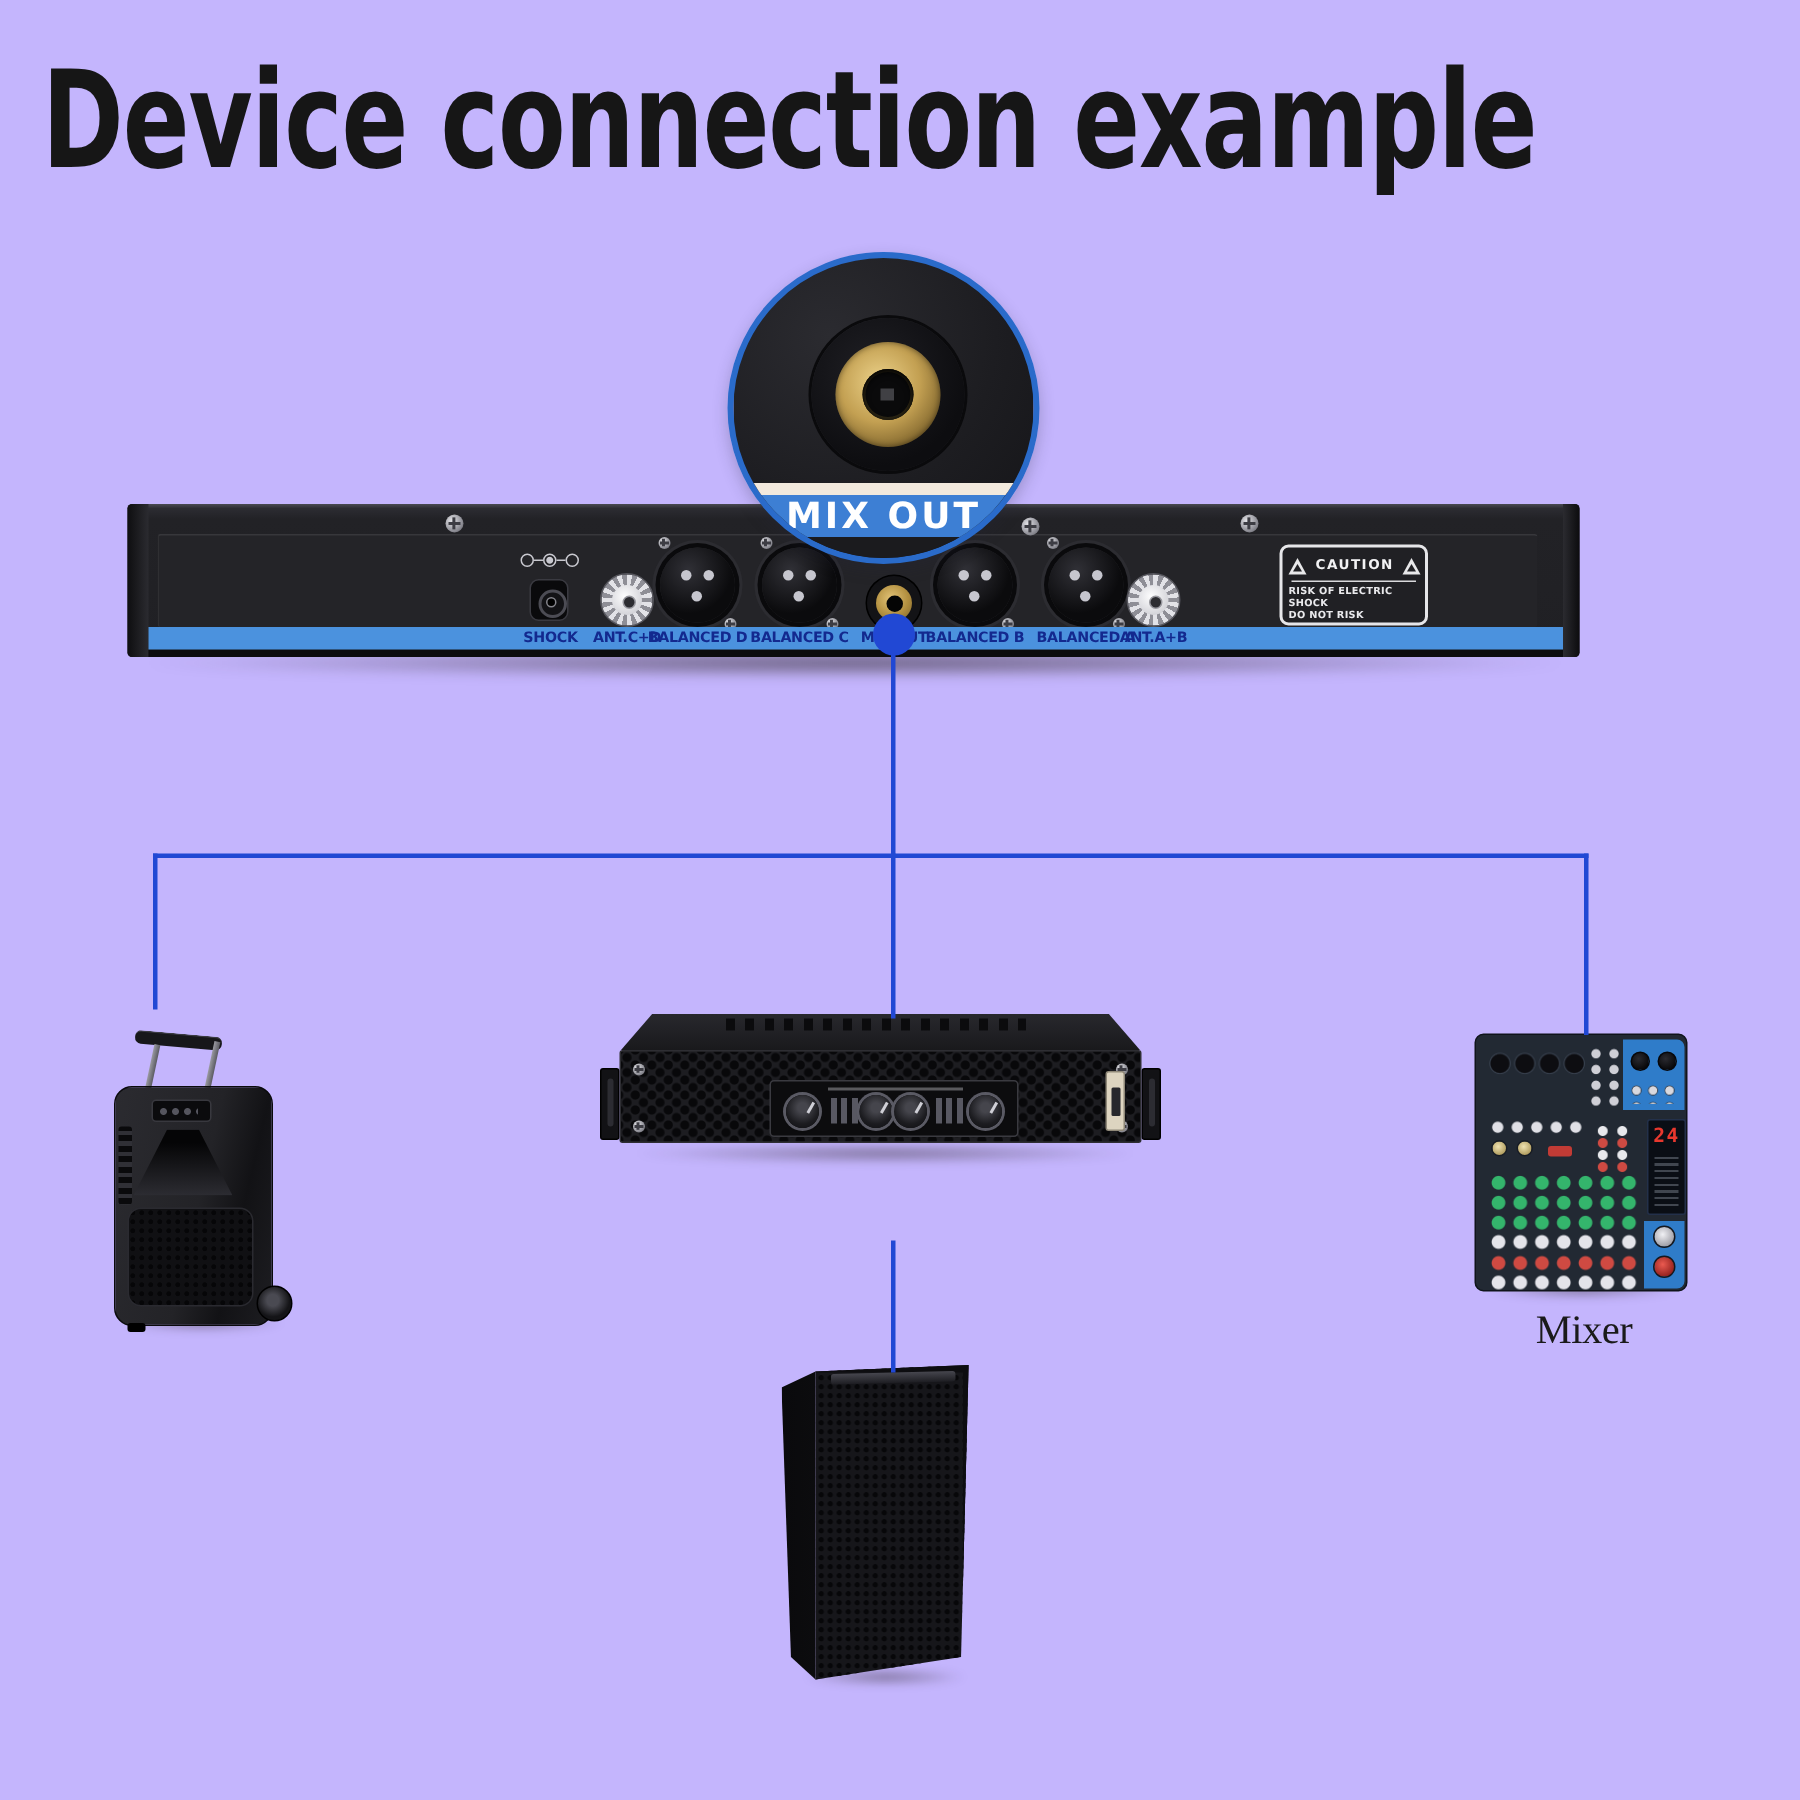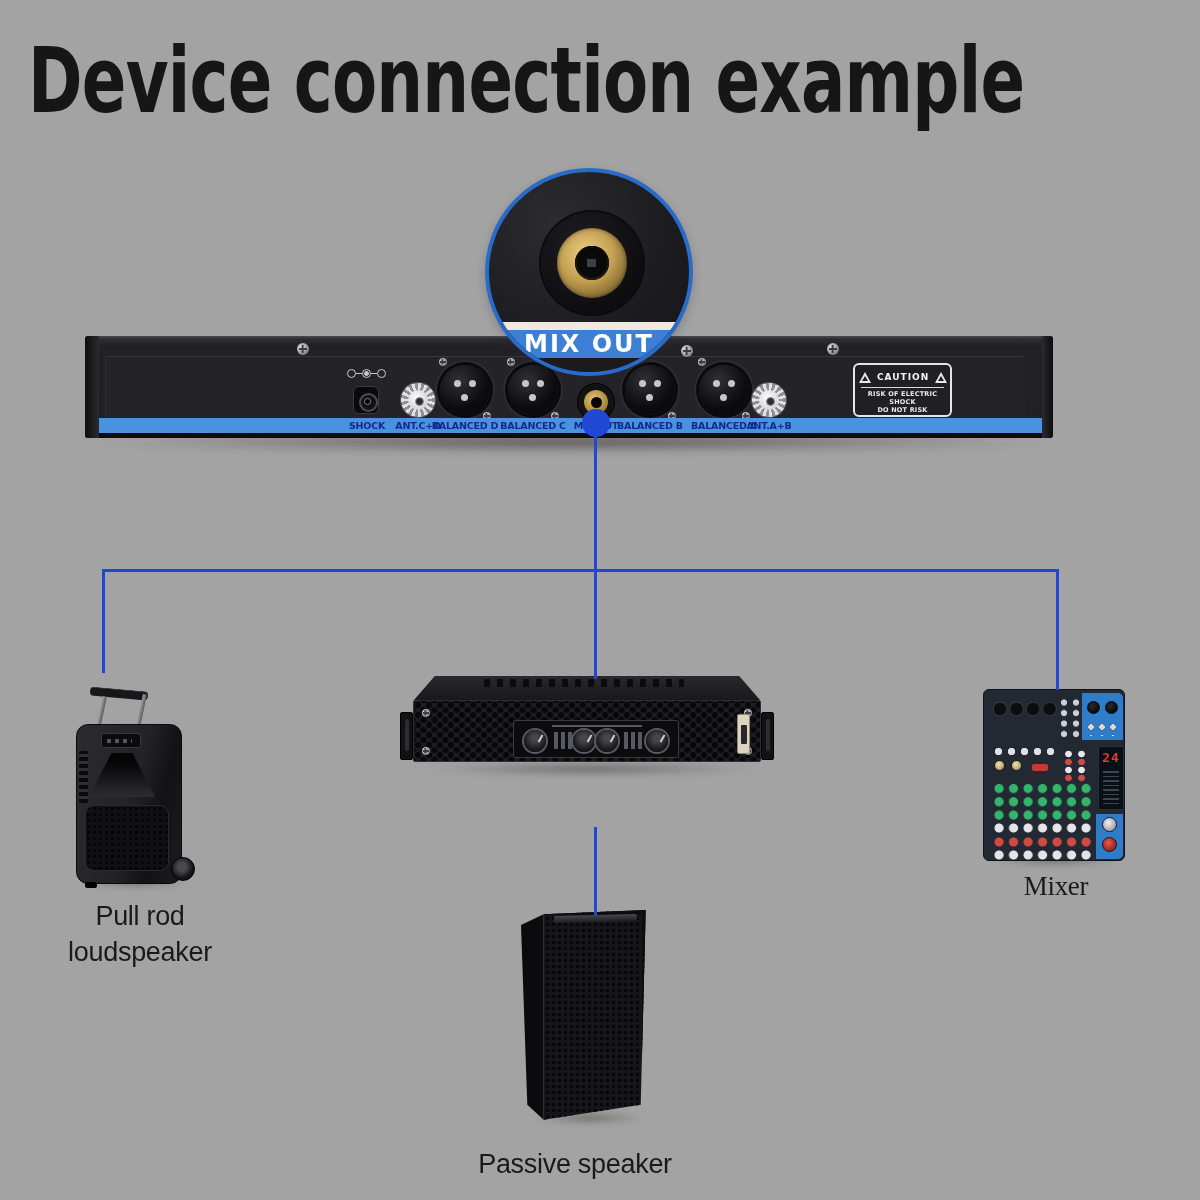--- a/index.html
+++ b/index.html
@@ -1,18 +1,18 @@
 <!DOCTYPE html>
 <html><head>
 <meta charset="utf-8">
 <style>
   * { margin:0; padding:0; box-sizing:border-box; }
   html,body { width:1200px; height:1200px; }
   body { font-family:"Liberation Sans", sans-serif; background:#eaddd1; overflow:hidden; }
-  #canvas { position:relative; width:1200px; height:1200px; background:#a3a3a3; }
+  #canvas { position:relative; width:1200px; height:1200px; background:#c4b5fd; }
 
   
   .page-title{
     position:absolute; left:28px; top:36px;
     font-family:"DejaVu Sans", sans-serif; font-weight:bold;
     font-size:90px; letter-spacing:-1px; color:#161616; white-space:nowrap;
     transform:scaleX(0.73); transform-origin:left top; line-height:1;
   }
 
   
@@ -83,21 +83,21 @@
     border:2px solid #e6e6e9; border-radius:6px; background:#202024; padding:3px 4px 2px; }
   .c-top{ display:flex; align-items:center; justify-content:flex-start; gap:6px; height:18px; }
   .tri{ width:0; height:0; border-left:6px solid transparent; border-right:6px solid transparent;
     border-bottom:11px solid #e8e8ea; position:relative; }
   .tri::after{ content:""; position:absolute; left:-3px; top:4px; width:0; height:0;
     border-left:3px solid transparent; border-right:3px solid transparent; border-bottom:5.5px solid #202024; }
   .c-title{ font-family:"DejaVu Sans", sans-serif; font-weight:bold; font-size:9px;
     letter-spacing:1px; color:#f2f2f4; }
   .c-div{ border-top:1.5px solid #d9d9dc; margin:1px 2px 2px; }
   .c-line{ font-family:"DejaVu Sans", sans-serif; font-weight:bold; font-size:6.5px;
-    color:#e9e9ec; text-align:center; line-height:8px; letter-spacing:0.2px; }
+    color:#e9e9ec; line-height:8px; letter-spacing:0.2px; }
 
   
   .callout{ position:absolute; left:485px; top:168px; width:208px; height:208px;
     border-radius:50%; border:4px solid #2a6bca; overflow:hidden; z-index:6;
     background:radial-gradient(circle at 32% 26%, #2b2b30, #1d1d21 55%, #141417);
     box-shadow:0 4px 10px rgba(40,40,60,.25); }
   .co-nut{ position:absolute; left:52px; top:40px; width:102px; height:102px; border-radius:50%;
     background:radial-gradient(circle at 40% 35%, #1f1f24, #0d0d10 70%); box-shadow:0 0 0 2px #0a0a0c; }
   .co-gold{ position:absolute; left:16px; top:16px; width:70px; height:70px; border-radius:50%;
     background:radial-gradient(circle at 42% 38%, #ecd28a, #c3a052 45%, #7c622b 80%);
@@ -356,24 +356,20 @@
     <div class="t-rod" style="left:73px; top:10px;"></div>
     <div class="t-body">
       <div class="t-panel"></div>
       <div class="t-horn"></div>
       <div class="t-vents"></div>
       <div class="t-grille"></div>
       <div class="t-wheel"></div>
       <div class="t-foot"></div>
     </div>
   </div>
-  <div class="dev-label" style="left:40px; top:898px; width:200px;">
-    <div>Pull rod</div>
-    <div>loudspeaker</div>
-  </div>
 
   <div class="dshadow" style="left:420px; top:762px; width:340px; height:14px;"></div>
   <div class="amp">
     <div class="a-top"></div>
     <div class="a-ear" style="left:2px; top:42px;"></div>
     <div class="a-ear" style="left:363px; top:42px;"></div>
     <div class="a-face">
       <div class="screw screw-sm" style="left:8px; top:8px;"></div>
       <div class="screw screw-sm" style="left:330px; top:8px;"></div>
       <div class="screw screw-sm" style="left:8px; top:46px;"></div>
@@ -415,15 +411,14 @@
     <div class="m-knob-r"></div>
   </div>
   <div class="dev-label" style="left:986px; top:868px; width:140px;font-family:Liberation Serif, serif;">Mixer</div>
 
   <div class="dshadow" style="left:535px; top:1112px; width:110px; height:12px;"></div>
   <div class="pspeaker">
     <div class="ps-side"></div>
     <div class="ps-front"></div>
     <div class="ps-glint"></div>
   </div>
-  <div class="dev-label" style="left:455px; top:1146px; width:240px;">Passive speaker</div>
 
 </div>
 
 </body></html>

